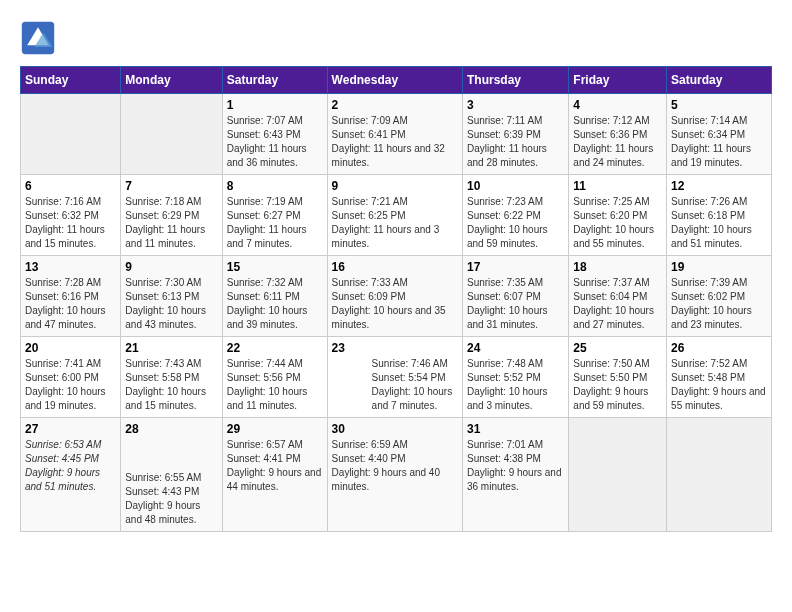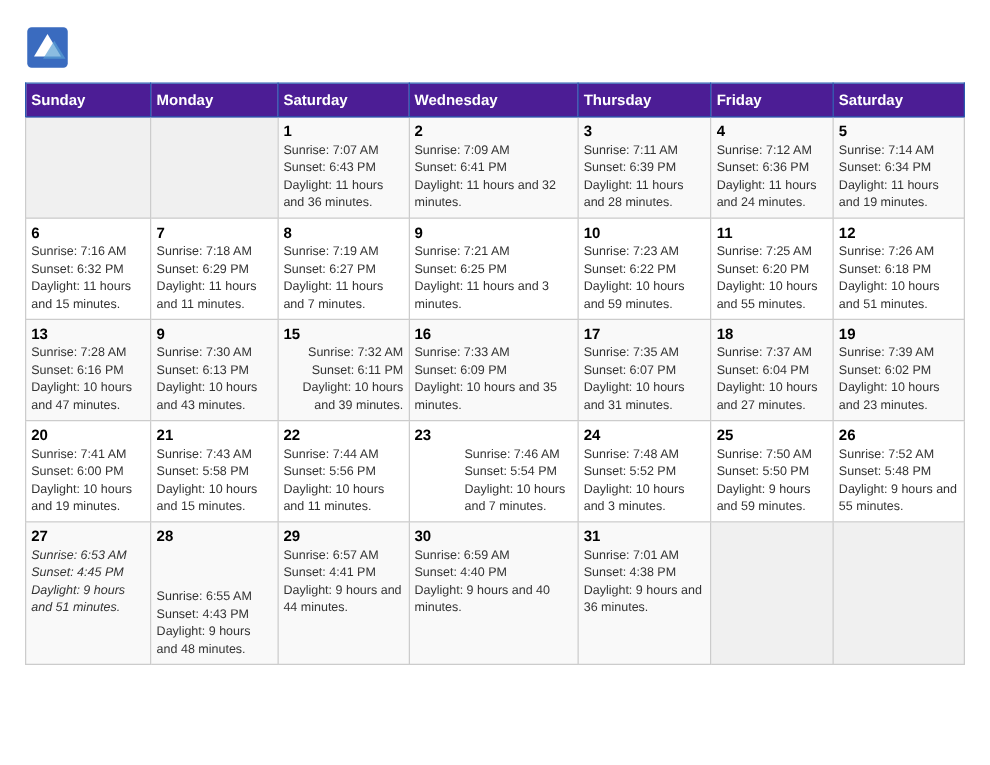--- a/index.html
+++ b/index.html
@@ -211,21 +211,21 @@
 Daylight: 10 hours and 47 minutes.</div>
         </td>
         <td>
           <span class="day-num">9</span>
           <div class="day-info" style="white-space: pre-line;">Sunrise: 7:30 AM
 Sunset: 6:13 PM
 Daylight: 10 hours and 43 minutes.</div>
         </td>
         <td>
           <span class="day-num">15</span>
-          <div class="day-info" style="white-space: pre-line; text-align: right;">Sunrise: 7:32 AM
+          <div class="day-info" style="white-space: pre-line;">Sunrise: 7:32 AM
 Sunset: 6:11 PM
 Daylight: 10 hours and 39 minutes.</div>
         </td>
         <td>
           <span class="day-num">16</span>
           <div class="day-info" style="white-space: pre-line;">Sunrise: 7:33 AM
 Sunset: 6:09 PM
 Daylight: 10 hours and 35 minutes.</div>
         </td>
         <td>

